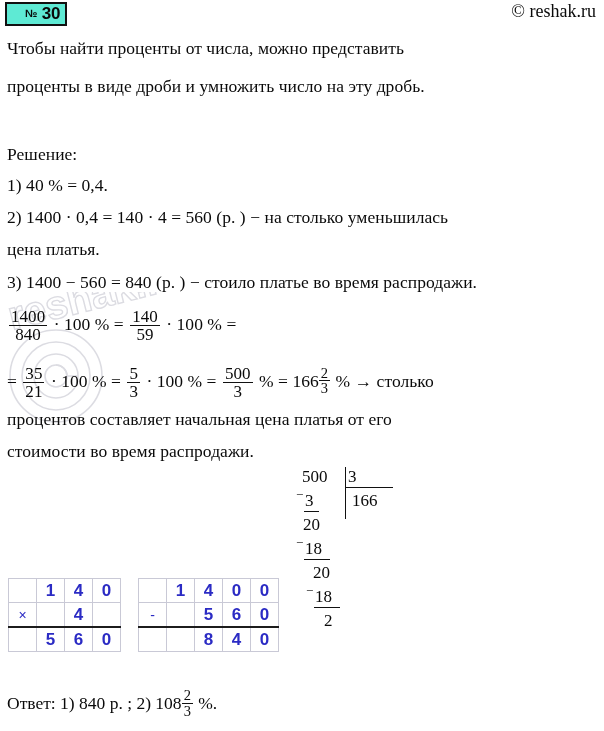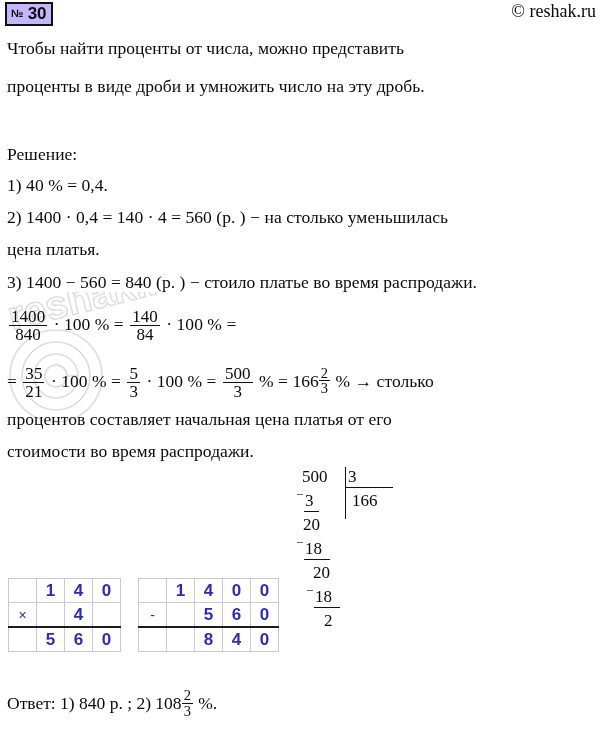--- a/index.html
+++ b/index.html
@@ -35,27 +35,27 @@
     position: absolute;
     left: 0; top: 0;
     width: 604px;
     height: 28px;
   }
   .task-badge {
     position: absolute;
     left: 5px;
     top: 2px;
     border: 2px solid #111;
-    padding: 0px 5px 1px 4px;
+    padding: 0px 5px 1px 18px;
     font-family: "Liberation Sans", "DejaVu Sans", sans-serif;
     font-size: 17px;
     font-weight: 700;
     line-height: 19px;
     letter-spacing: -0.2px;
-    background: #c4b5fd;
+    background: #5eead4;
     white-space: nowrap;
   }
   .task-badge .no {
     font-size: 11px;
     vertical-align: 2px;
     letter-spacing: 0;
   }
   .copyright {
     position: absolute;
     right: 8px;
@@ -198,21 +198,21 @@
 
   <div class="ln" style="top:6px">Чтобы найти проценты от числа, можно представить</div>
   <div class="ln" style="top:44px">проценты в виде дроби и умножить число на эту дробь.</div>
 
   <div class="ln" style="top:112px">Решение:</div>
   <div class="ln" style="top:143px">1) 40 % = 0,4.</div>
   <div class="ln" style="top:175px">2) 1400 · 0,4 = 140 · 4 = 560 (р. ) − на столько уменьшилась</div>
   <div class="ln" style="top:207px">цена платья.</div>
   <div class="ln" style="top:240px">3) 1400 − 560 = 840 (р. ) − стоило платье во время распродажи.</div>
 
-  <div class="ln" style="top:276px"><span class="frac"><span class="num">1400</span><span class="den">840</span></span><span> · 100 % = </span><span class="frac"><span class="num">140</span><span class="den">84</span></span><span> · 100 % =</span></div>
+  <div class="ln" style="top:276px"><span class="frac"><span class="num">1400</span><span class="den">840</span></span><span> · 100 % = </span><span class="frac"><span class="num">140</span><span class="den">59</span></span><span> · 100 % =</span></div>
 
   <div class="ln" style="top:333px"><span>= </span><span class="frac"><span class="num">35</span><span class="den">21</span></span><span> · 100 % = </span><span class="frac"><span class="num">5</span><span class="den">3</span></span><span> · 100 % = </span><span class="frac"><span class="num">500</span><span class="den">3</span></span><span> % = 166</span><span class="frac mixed"><span class="num">2</span><span class="den">3</span></span><span> % → столько</span></div>
 
   <div class="ln" style="top:377px">процентов составляет начальная цена платья от его</div>
   <div class="ln" style="top:409px">стоимости во время распродажи.</div>
 </div>
 
 <div id="long-division">
   <span class="dv" style="left:6px;  top:0px">500</span>
   <span class="dv" style="left:52px; top:0px">3</span>

